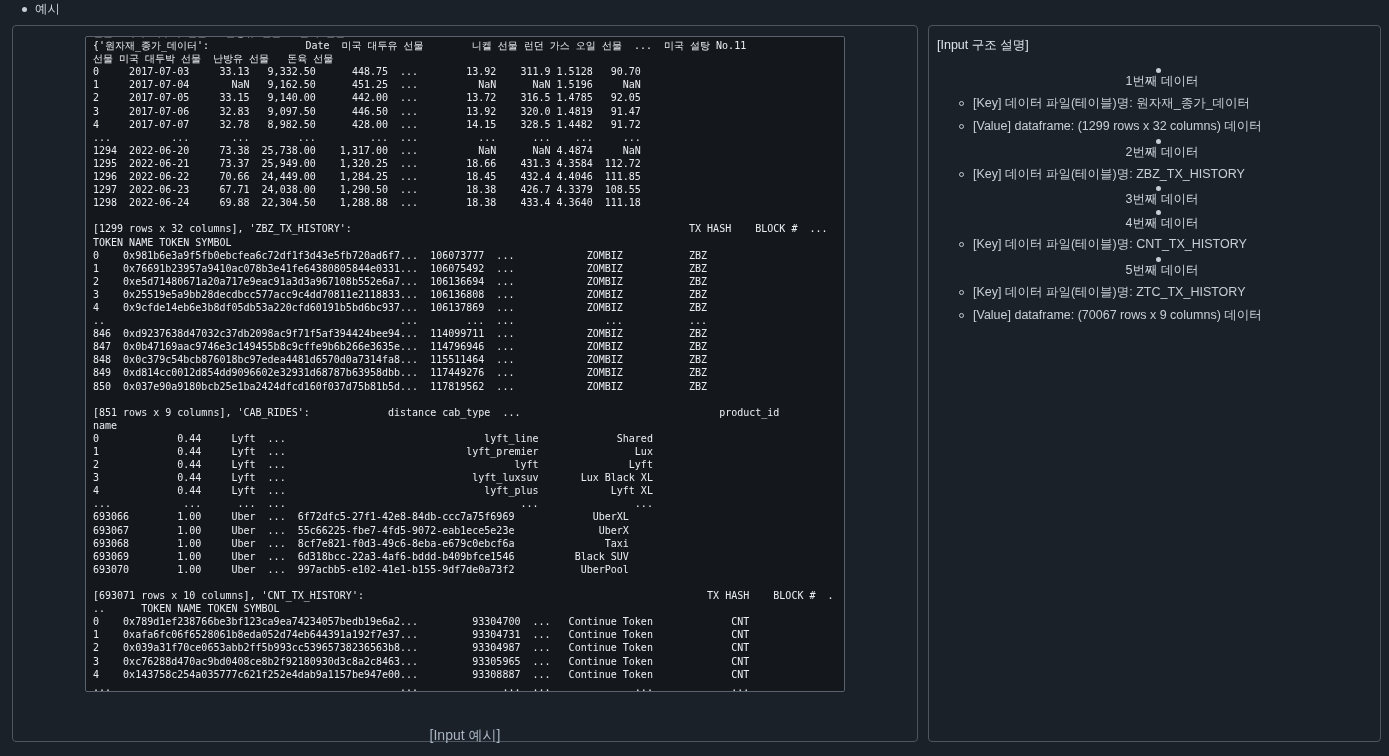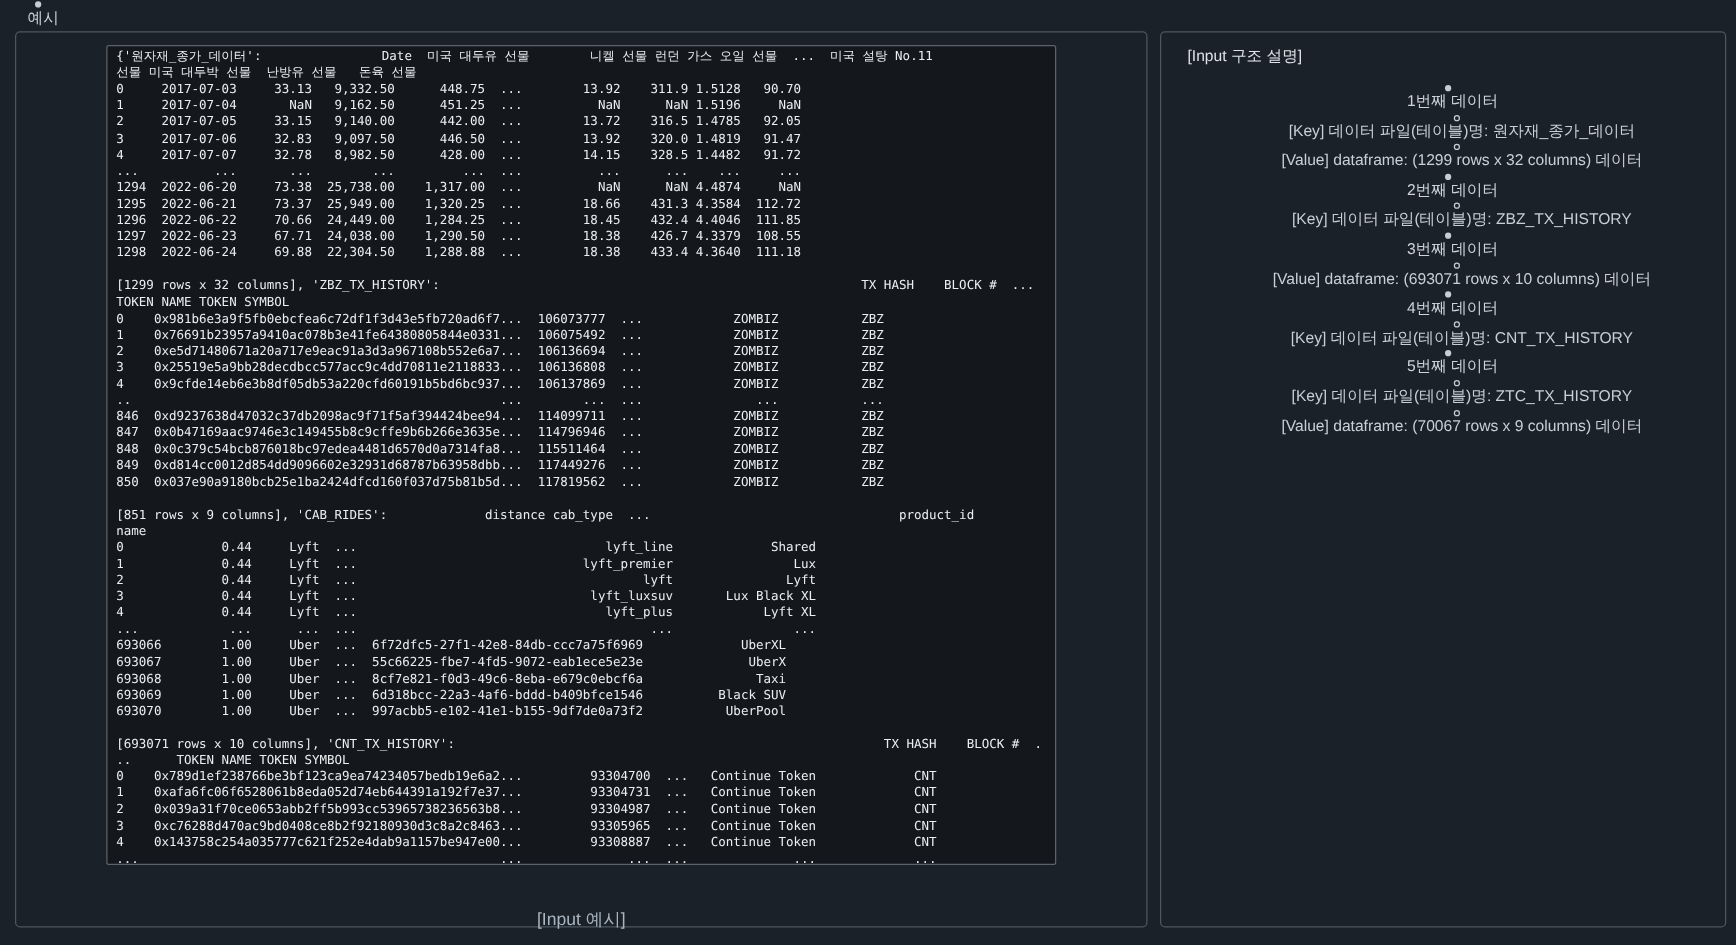--- a/index.html
+++ b/index.html
@@ -4,21 +4,21 @@
 <style>
   * { margin:0; padding:0; box-sizing:border-box; }
   html,body { width:1389px; height:756px; overflow:hidden; }
   body {
     background:#1b2129;
     font-family:"Liberation Sans", sans-serif;
     color:#c9d1d9;
     position:relative;
   }
   
-  .top-row { position:absolute; left:22px; top:1px; height:16px; display:flex; align-items:center; font-size:12.5px; color:#ccd2d9;flex-direction:column; }
+  .top-row { position:absolute; left:22px; top:1px; height:16px; display:flex; align-items:center; font-size:12.5px; color:#ccd2d9; }
   .b1 { width:5px; height:5px; border-radius:50%; background:#c6cdd5; margin-right:8px; flex:0 0 auto; }
   .b2 { width:5px; height:5px; border-radius:50%; border:1.2px solid #c6cdd5; background:transparent; margin-right:9px; flex:0 0 auto; }
 
   
   .card { position:absolute; top:25px; height:717px; border:1px solid #4d565f; border-radius:4px; background:#1b2129; }
   .card-left  { left:12px;  width:906px; }
   .card-right { left:928px; width:453px; }
 
   
   .code-block {
@@ -32,24 +32,24 @@
     color:#eceef0;
     white-space:pre;
     margin:-11px 0 0 7px;
   }
   .caption {
     position:absolute; left:72px; top:701px; width:760px;
     text-align:center; font-size:14px; color:#a9b5c1;
   }
 
   
-  .panel-title { margin:11px 0 14px 21px; font-size:12.5px; color:#dde3e9; }
+  .panel-title { margin:11px 0 14px 8px; font-size:12.5px; color:#dde3e9; }
   .si { display:flex; align-items:center; height:23.6px; font-size:12.5px; color:#c8cfd6; }
   .si.l1 { padding-left:15px; color:#ced4db;flex-direction:column; }
-  .si.l2 { padding-left:30px;flex-direction:column; }
+  .si.l2 { padding-left:30px; }
 </style>
 </head>
 <body>
 
 <div class="top-row">
   <span class="b1"></span>
   <span>예시</span>
 </div>
 
 <section class="card card-left">
@@ -131,24 +131,20 @@
     </div>
   <div class="si l2">
       <span class="b2"></span>
       <span>[Key] 데이터 파일(테이블)명: ZBZ_TX_HISTORY</span>
     </div>
 
   <div class="si l1">
       <span class="b1"></span>
       <span>3번째 데이터</span>
     </div>
-  <div class="si l2">
-      <span class="b2"></span>
-      <span>[Value] dataframe: (693071 rows x 10 columns) 데이터</span>
-    </div>
 
   <div class="si l1">
       <span class="b1"></span>
       <span>4번째 데이터</span>
     </div>
   <div class="si l2">
       <span class="b2"></span>
       <span>[Key] 데이터 파일(테이블)명: CNT_TX_HISTORY</span>
     </div>
 

